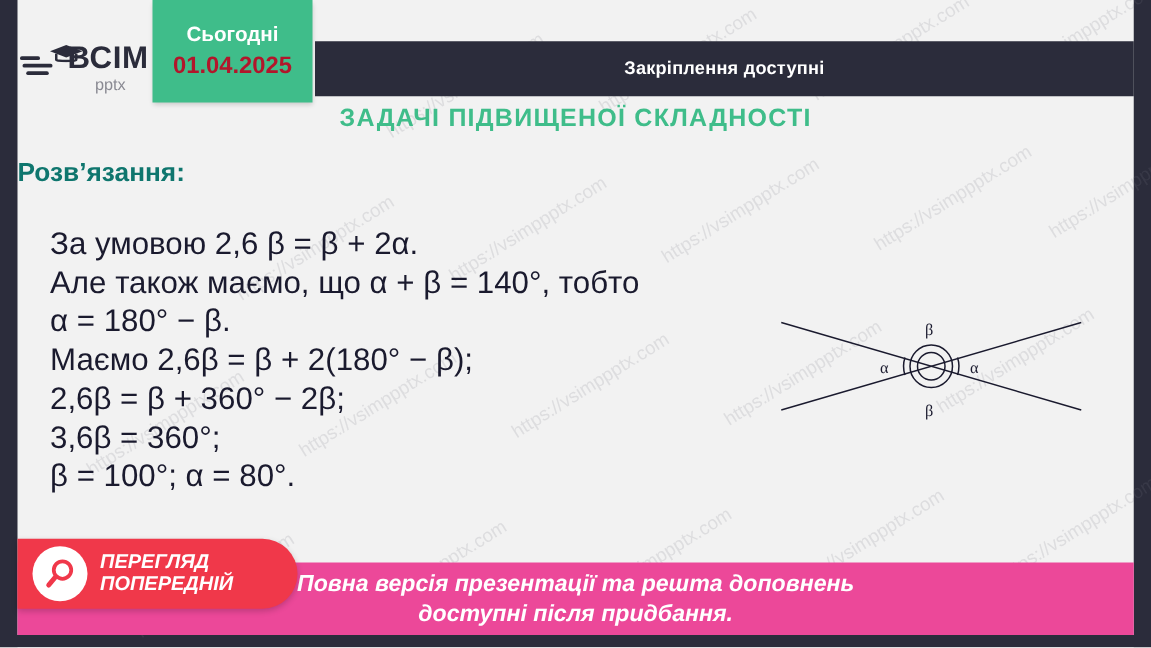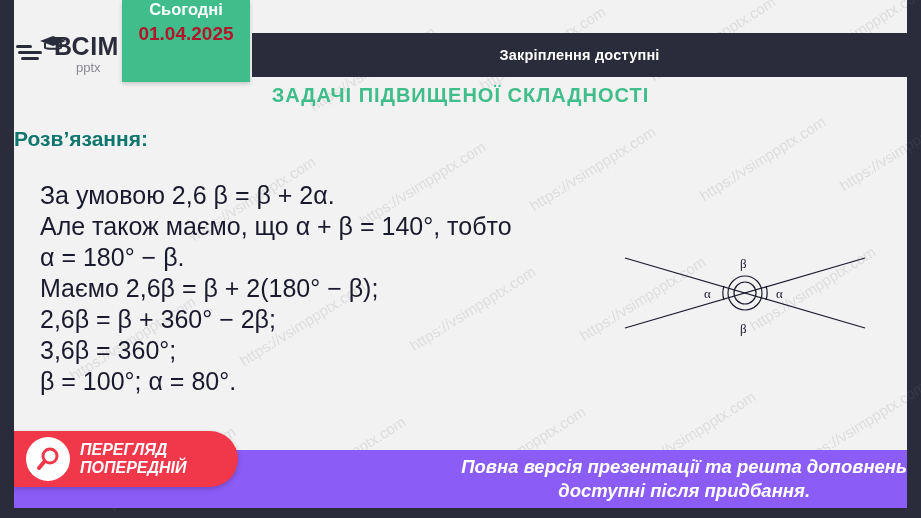--- a/index.html
+++ b/index.html
@@ -123,20 +123,21 @@
   .date-badge {
     position: absolute;
     left: 122px;
     top: 0px;
     width: 128px;
     height: 82px;
     background: #3fbd8a;
     display: flex;
     flex-direction: column;
     align-items: center;
+    justify-content: center;
     box-shadow: 0 2px 4px rgba(0,0,0,.18);
   }
   .date-badge .today {
     color: #ffffff;
     font-size: 16.5px;
     font-weight: bold;
     margin-bottom: 4px;
   }
   .date-badge .dval {
     color: #b2162b;
@@ -190,24 +191,24 @@
     height: 110px;
   }
 
   
   .bottom-bar {
     position: absolute;
     left: 14px;
     bottom: 10px;
     width: 893px;
     height: 58px;
-    background: #8b5cf6;
-    display: flex;
-    align-items: center;
-    justify-content: flex-end;
+    background: #ec4899;
+    display: flex;
+    align-items: center;
+    justify-content: center;
   }
   .bottom-bar .btext {
     color: #ffffff;
     text-align: center;
     font-size: 18.5px;
     font-weight: bold;
     font-style: italic;
     line-height: 24px;
   }
 

